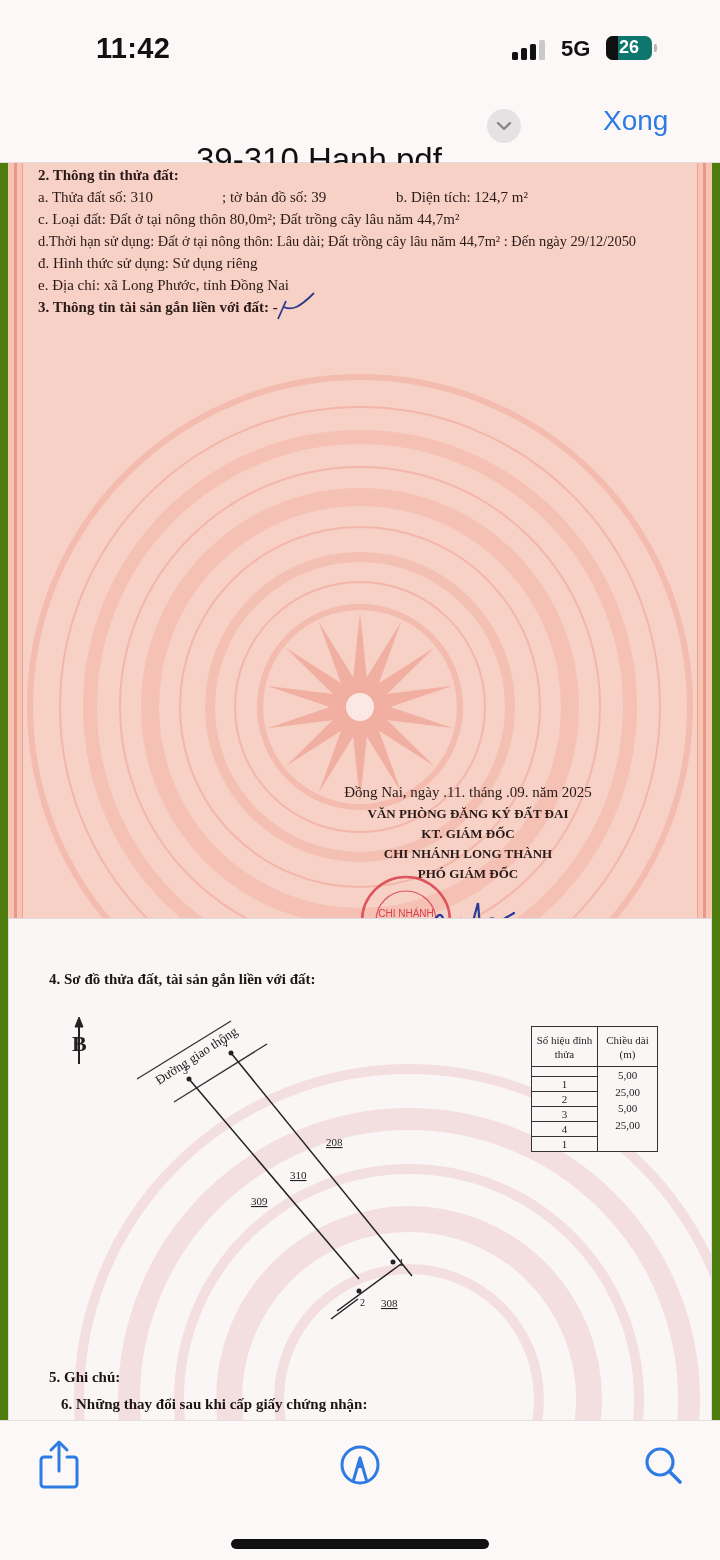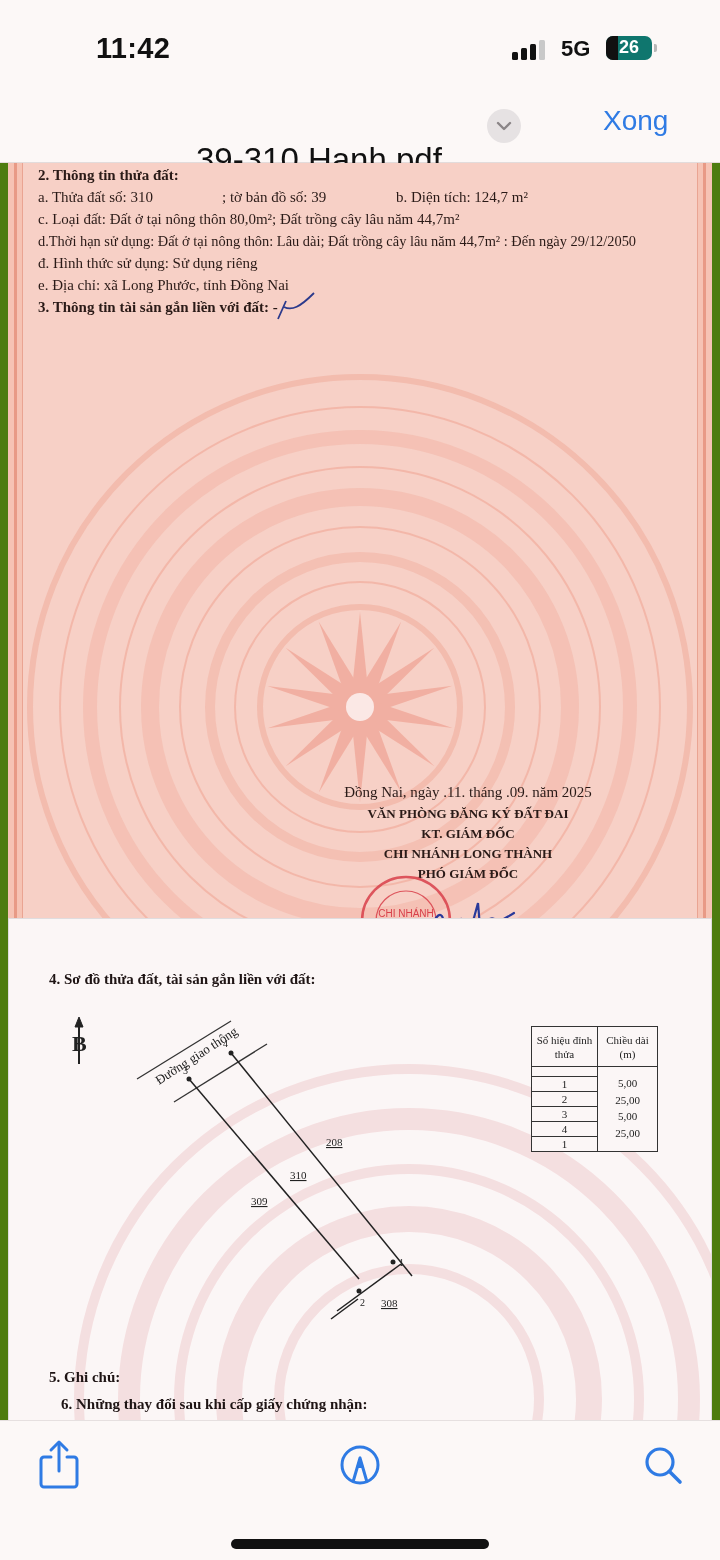--- a/index.html
+++ b/index.html
@@ -49,21 +49,21 @@
   
   .page2 { position: absolute; left: 8px; top: 755px; width: 704px; height: 600px; background: #fbf6f6; border: 1px solid #e0dcde; overflow: hidden; }
   .page2 .watermark { position: absolute; left: 50px; top: 130px; opacity: 0.6; }
   .p2-text { position: absolute; font-family: "Liberation Serif", serif; color: #1e1414; white-space: nowrap; }
   .p2-heading { font-size: 15px; font-weight: 700; }
   .plot { position: absolute; left: 0; top: 0; }
   .vertex-table { position: absolute; left: 522px; top: 107px; border-collapse: collapse; font-family: "Liberation Serif", serif; font-size: 11px; color: #222; background: #fbf6f6; }
   .vertex-table th, .vertex-table td { border: 1px solid #333; text-align: center; padding: 0; }
   .vertex-table th { font-weight: 400; height: 40px; line-height: 14px; }
   .vertex-table td.num { width: 66px; height: 15px; line-height: 14px; }
-  .vertex-table td.len { width: 60px; vertical-align: top; line-height: 16.5px; padding-top: 8px; }
+  .vertex-table td.len { width: 60px; vertical-align: top; line-height: 16.5px; }
 
   
   .toolbar { position: absolute; top: 1420px; left: 0; width: 720px; height: 140px; background: #fcf8f7; border-top: 1px solid #e6e0e0; }
   .tool { position: absolute; top: 16px; width: 50px; height: 56px; display: flex; align-items: center; justify-content: center; }
   .home-indicator { position: absolute; left: 231px; top: 118px; width: 258px; height: 10px; border-radius: 5px; background: #111; }
 </style>
 </head>
 <body>
 
 <div class="status-bar">

